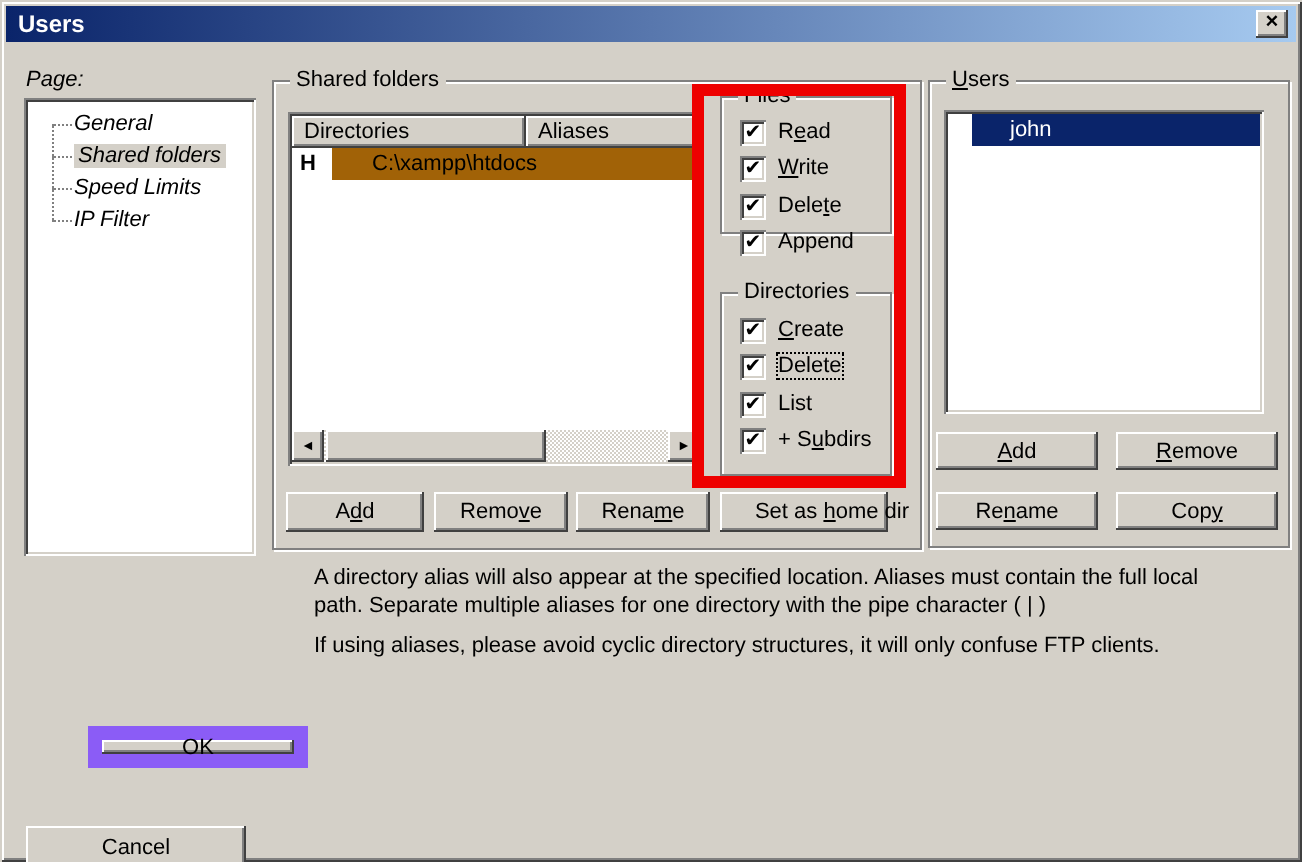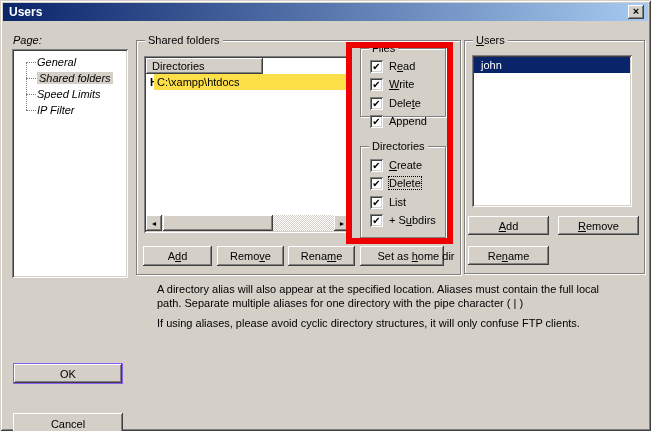--- a/index.html
+++ b/index.html
@@ -40,21 +40,21 @@
   }
   .group-label {
     position:absolute; top:-7px; left:8px; background:#d4d0c8; padding:0 3px; white-space:nowrap;
   }
 
   .btn {
     position:absolute; background:#d4d0c8; text-align:center;
     box-shadow: inset -1px -1px 0 #404040, inset 1px 1px 0 #ffffff, inset -2px -2px 0 #808080, inset 2px 2px 0 #d4d0c8;
     font-size:11px; display:flex; align-items:center; justify-content:center; white-space:nowrap;
   }
-  .btn.default { border:1px solid #8b5cf6; }
+  .btn.default { border:7px solid #8b5cf6;margin-left:31px; }
 
   .mn { text-decoration: underline; text-underline-offset:1px; }
 
   
   .tree-item { position:relative; height:16px; line-height:16px; padding-left:25px; white-space:nowrap; }
   .tree-item::before {
     content:""; position:absolute; left:14px; top:8px; width:10px; border-top:1px dotted #808080;
   }
   .tree-vline { position:absolute; left:14px; top:13px; height:48px; border-left:1px dotted #808080; }
   .tree-sel { background:#d4d0c8; padding:0 2px; }
@@ -121,24 +121,25 @@
     <div class="tree-item"><span>IP Filter</span></div>
   </div>
 
   <div class="group" style="left:136px; top:40px; width:325px; height:235px;">
     <span class="group-label">Shared folders</span>
   </div>
 
   <div class="sunken" style="left:144px; top:56px; width:208px; height:177px;">
     <div style="position:absolute; left:2px; top:2px; right:2px; height:16px;">
       <div class="hdr-cell" style="left:0; width:117px;"><span>Directories</span></div>
+      <div class="hdr-cell" style="left:117px; right:0;"><span>Aliases</span></div>
     </div>
     <div style="position:absolute; left:2px; top:18px; right:2px; height:16px; line-height:16px;">
       <span style="position:absolute; left:4px; font-weight:bold;">H</span>
-      <span style="position:absolute; left:8px; right:0; background:#fde047; padding-left:3px;">C:\xampp\htdocs</span>
+      <span style="position:absolute; left:20px; right:0; background:#a16207; padding-left:20px;">C:\xampp\htdocs</span>
     </div>
     <div class="hscroll">
       <div class="sb-btn" style="left:0;">◄</div>
       <div class="sb-thumb" style="left:17px; width:110px;"></div>
       <div class="sb-btn" style="right:0;">►</div>
     </div>
   </div>
 
   <div class="group" style="left:360px; top:48px; width:86px; height:69px;">
     <span class="group-label">Files</span>
@@ -190,32 +191,35 @@
     <span><span>Rena</span><span class="mn">m</span><span>e</span></span>
   </div>
   <div class="btn" style="left:360px; top:246px; width:84px; height:20px;padding-left:28px;">
     <span><span>Set as </span><span class="mn">h</span><span>ome dir</span></span>
   </div>
 
   <div class="group" style="left:464px; top:40px; width:181px; height:234px;">
     <span class="group-label"><span></span><span class="mn">U</span><span>sers</span></span>
   </div>
   <div class="sunken" style="left:472px; top:55px; width:160px; height:152px;">
-    <div style="position:absolute; left:2px; top:2px; right:2px; height:16px; background:#0a246a; color:#fff; line-height:16px; padding-left:7px;">
+    <div style="position:absolute; left:14px; top:2px; right:2px; height:16px; background:#0a246a; color:#fff; line-height:16px; padding-left:19px;">
       <span>john</span>
     </div>
   </div>
   <div class="btn" style="left:468px; top:216px; width:81px; height:19px;">
     <span><span></span><span class="mn">A</span><span>dd</span></span>
   </div>
   <div class="btn" style="left:558px; top:216px; width:81px; height:19px;">
     <span><span></span><span class="mn">R</span><span>emove</span></span>
   </div>
   <div class="btn" style="left:468px; top:246px; width:81px; height:19px;">
     <span><span>Re</span><span class="mn">n</span><span>ame</span></span>
+  </div>
+  <div class="btn" style="left:558px; top:246px; width:81px; height:19px;">
+    <span><span>Cop</span><span class="mn">y</span><span></span></span>
   </div>
 
   <div style="position:absolute; left:133px; top:282px;margin-left:24px;">
     <div class="note-line">A directory alias will also appear at the specified location. Aliases must contain the full local</div>
     <div class="note-line">path. Separate multiple aliases for one directory with the pipe character ( | )</div>
     <div class="note-line" style="margin-top:6px;">If using aliases, please avoid cyclic directory structures, it will only confuse FTP clients.</div>
   </div>
 
   <div class="btn default" style="left:13px; top:363px; width:110px; height:21px;">
     <span>OK</span>

